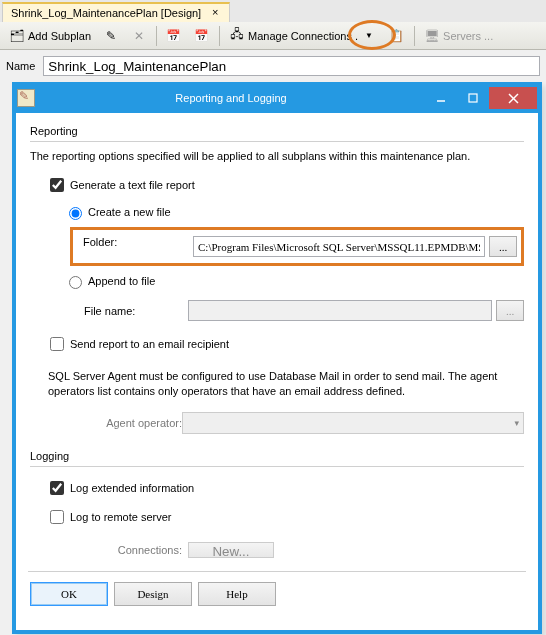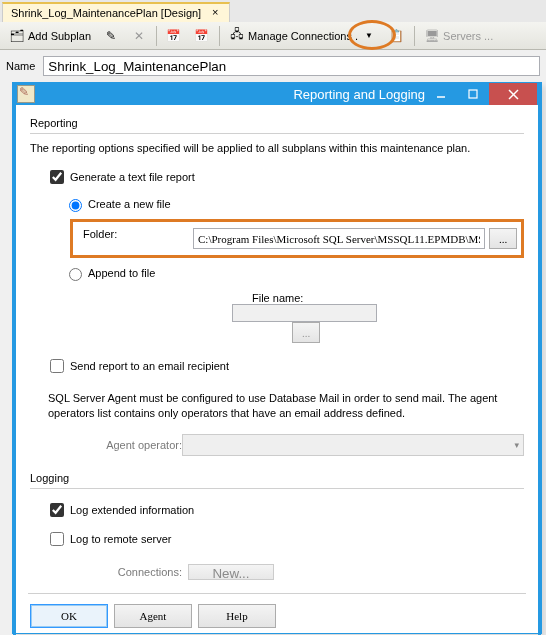--- a/index.html
+++ b/index.html
@@ -42,33 +42,33 @@
     position: absolute; left: 12px; top: 82px; width: 530px; height: 552px;
     border: 1px solid #2599e2; background: #fff; display: flex; flex-direction: column;
     box-shadow: 4px 4px 6px rgba(0,0,0,.1);
   }
   .titlebar {
     background: #2599e2; color: #fff; height: 30px; display: flex;
     align-items: center; padding: 0 4px;
   }
   .titlebar .ico { width: 18px; height: 18px; background:#f0e8c8; border:1px solid #998; margin-right: 2px; position: relative; }
   .titlebar .ico::before { content:"✎"; position:absolute; left:1px; top:-1px; color:#a65; font-size:12px; }
-  .title-text { flex: 1; text-align: right; font-size: 13px; font-weight: 400; }
+  .title-text { flex: 1; text-align: center; font-size: 11px; font-weight: 400; }
   .win-btns { display: flex; }
   .win-btn { width: 32px; height: 22px; display:flex; align-items:center; justify-content:center; color:#fff; }
   .win-btn.close { background:#c8504f; width: 48px; }
   
   .dlg-body { padding: 10px 14px 8px 14px; flex: 1; display: flex; flex-direction: column; color: #000; border: 3px solid #2599e2; border-top:none; }
   .sect-head { margin: 2px 0 4px 0; }
   .sect-line { height: 1px; background: #d0d0d0; margin-bottom: 8px; }
   .desc { margin: 0 0 10px 0; }
   .row { display: flex; align-items: center; margin: 3px 0; }
   .indent-a { margin-left: 16px; }
   .indent-b { margin-left: 34px; }
-  .indent-c { margin-left: 54px; flex-direction: column; }
+  .indent-c { margin-left: 54px; }
   .lbl { width: 100px; }
   .chk { width: 14px; height: 14px; margin-right: 6px; accent-color: #333; }
   .rdo { width: 13px; height: 13px; margin-right: 6px; }
   .folder-wrap {
     border: 3px solid #de7a24; padding: 6px 4px; display:flex; align-items:flex-start;
     margin: 4px 0 4px 40px;
   }
   .folder-wrap .lbl { width: 110px; margin-left: 6px; }
   .txt {
     border: 1px solid #abadb3; padding: 2px 4px; background:#fff;
@@ -234,17 +234,17 @@
     </div>
 
     <div class="row indent-b" style="margin-top:12px;">
       <span class="lbl disabled-text" style="width:118px;">Connections:</span>
       <button class="new-btn">New...</button>
     </div>
 
     <div class="footer-line"></div>
     <div class="footer">
       <button class="btn primary">OK</button>
-      <button class="btn">Agent</button>
+      <button class="btn">Design</button>
       <button class="btn">Help</button>
     </div>
   </div>
 </div>
 
 </body></html>

